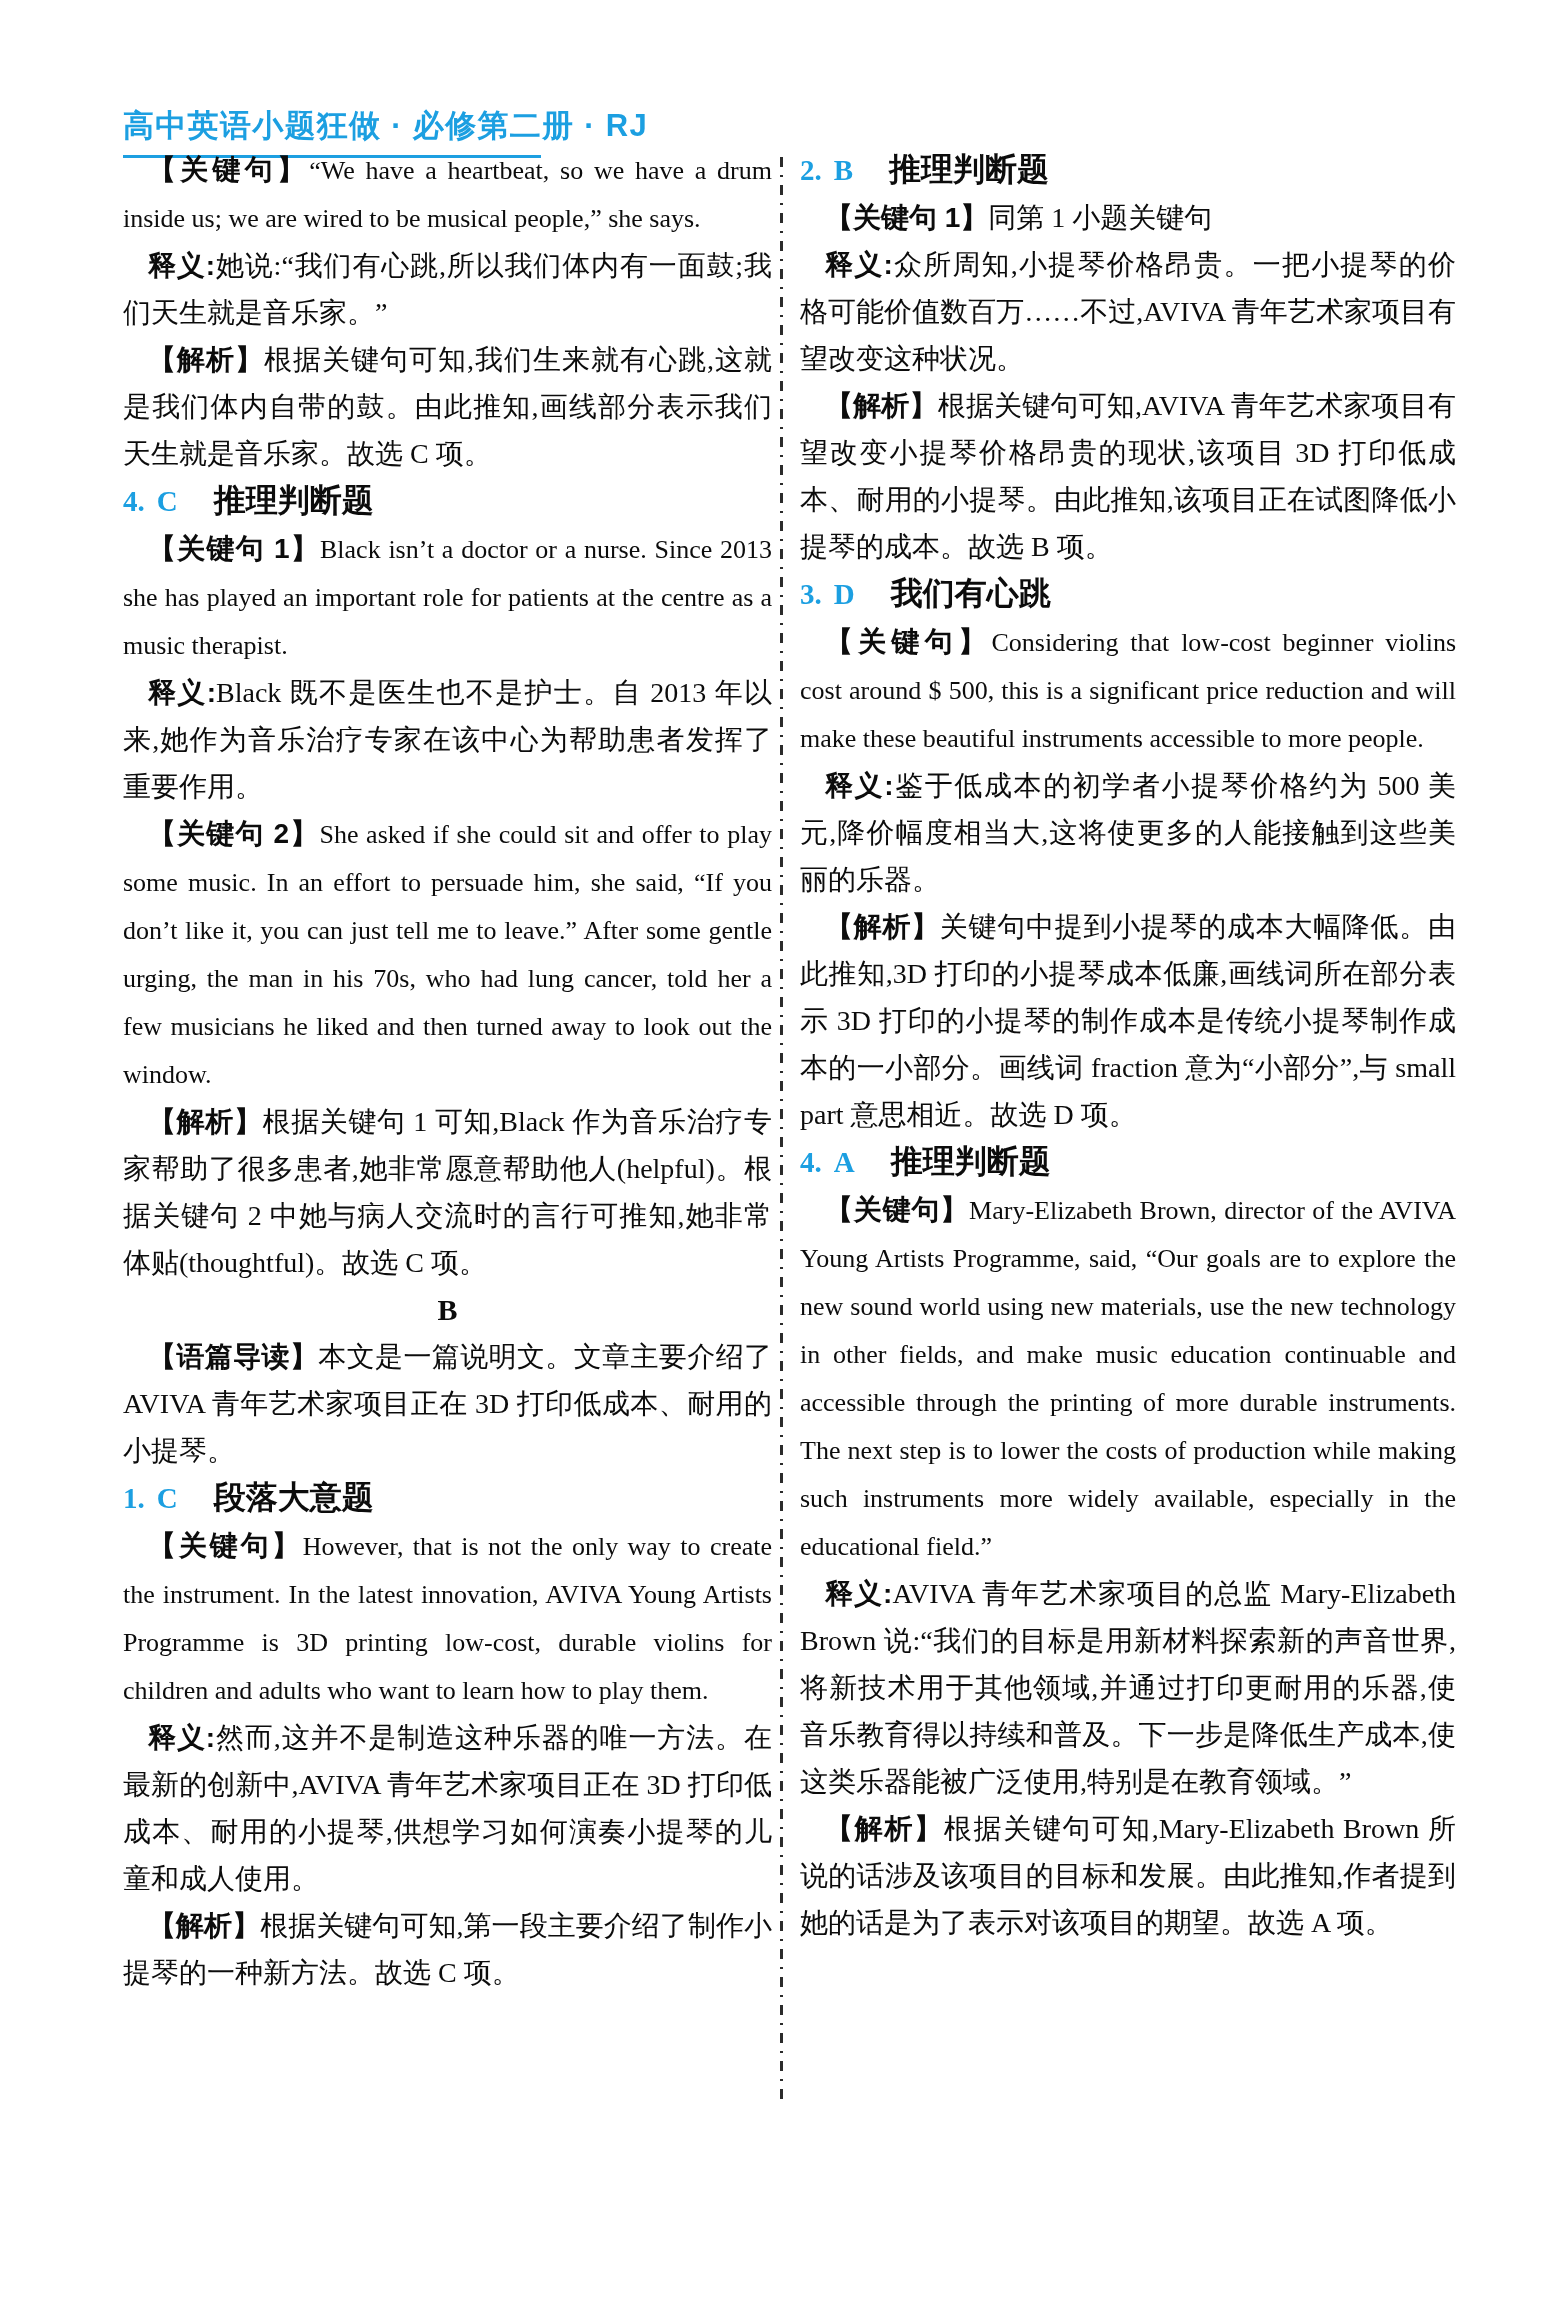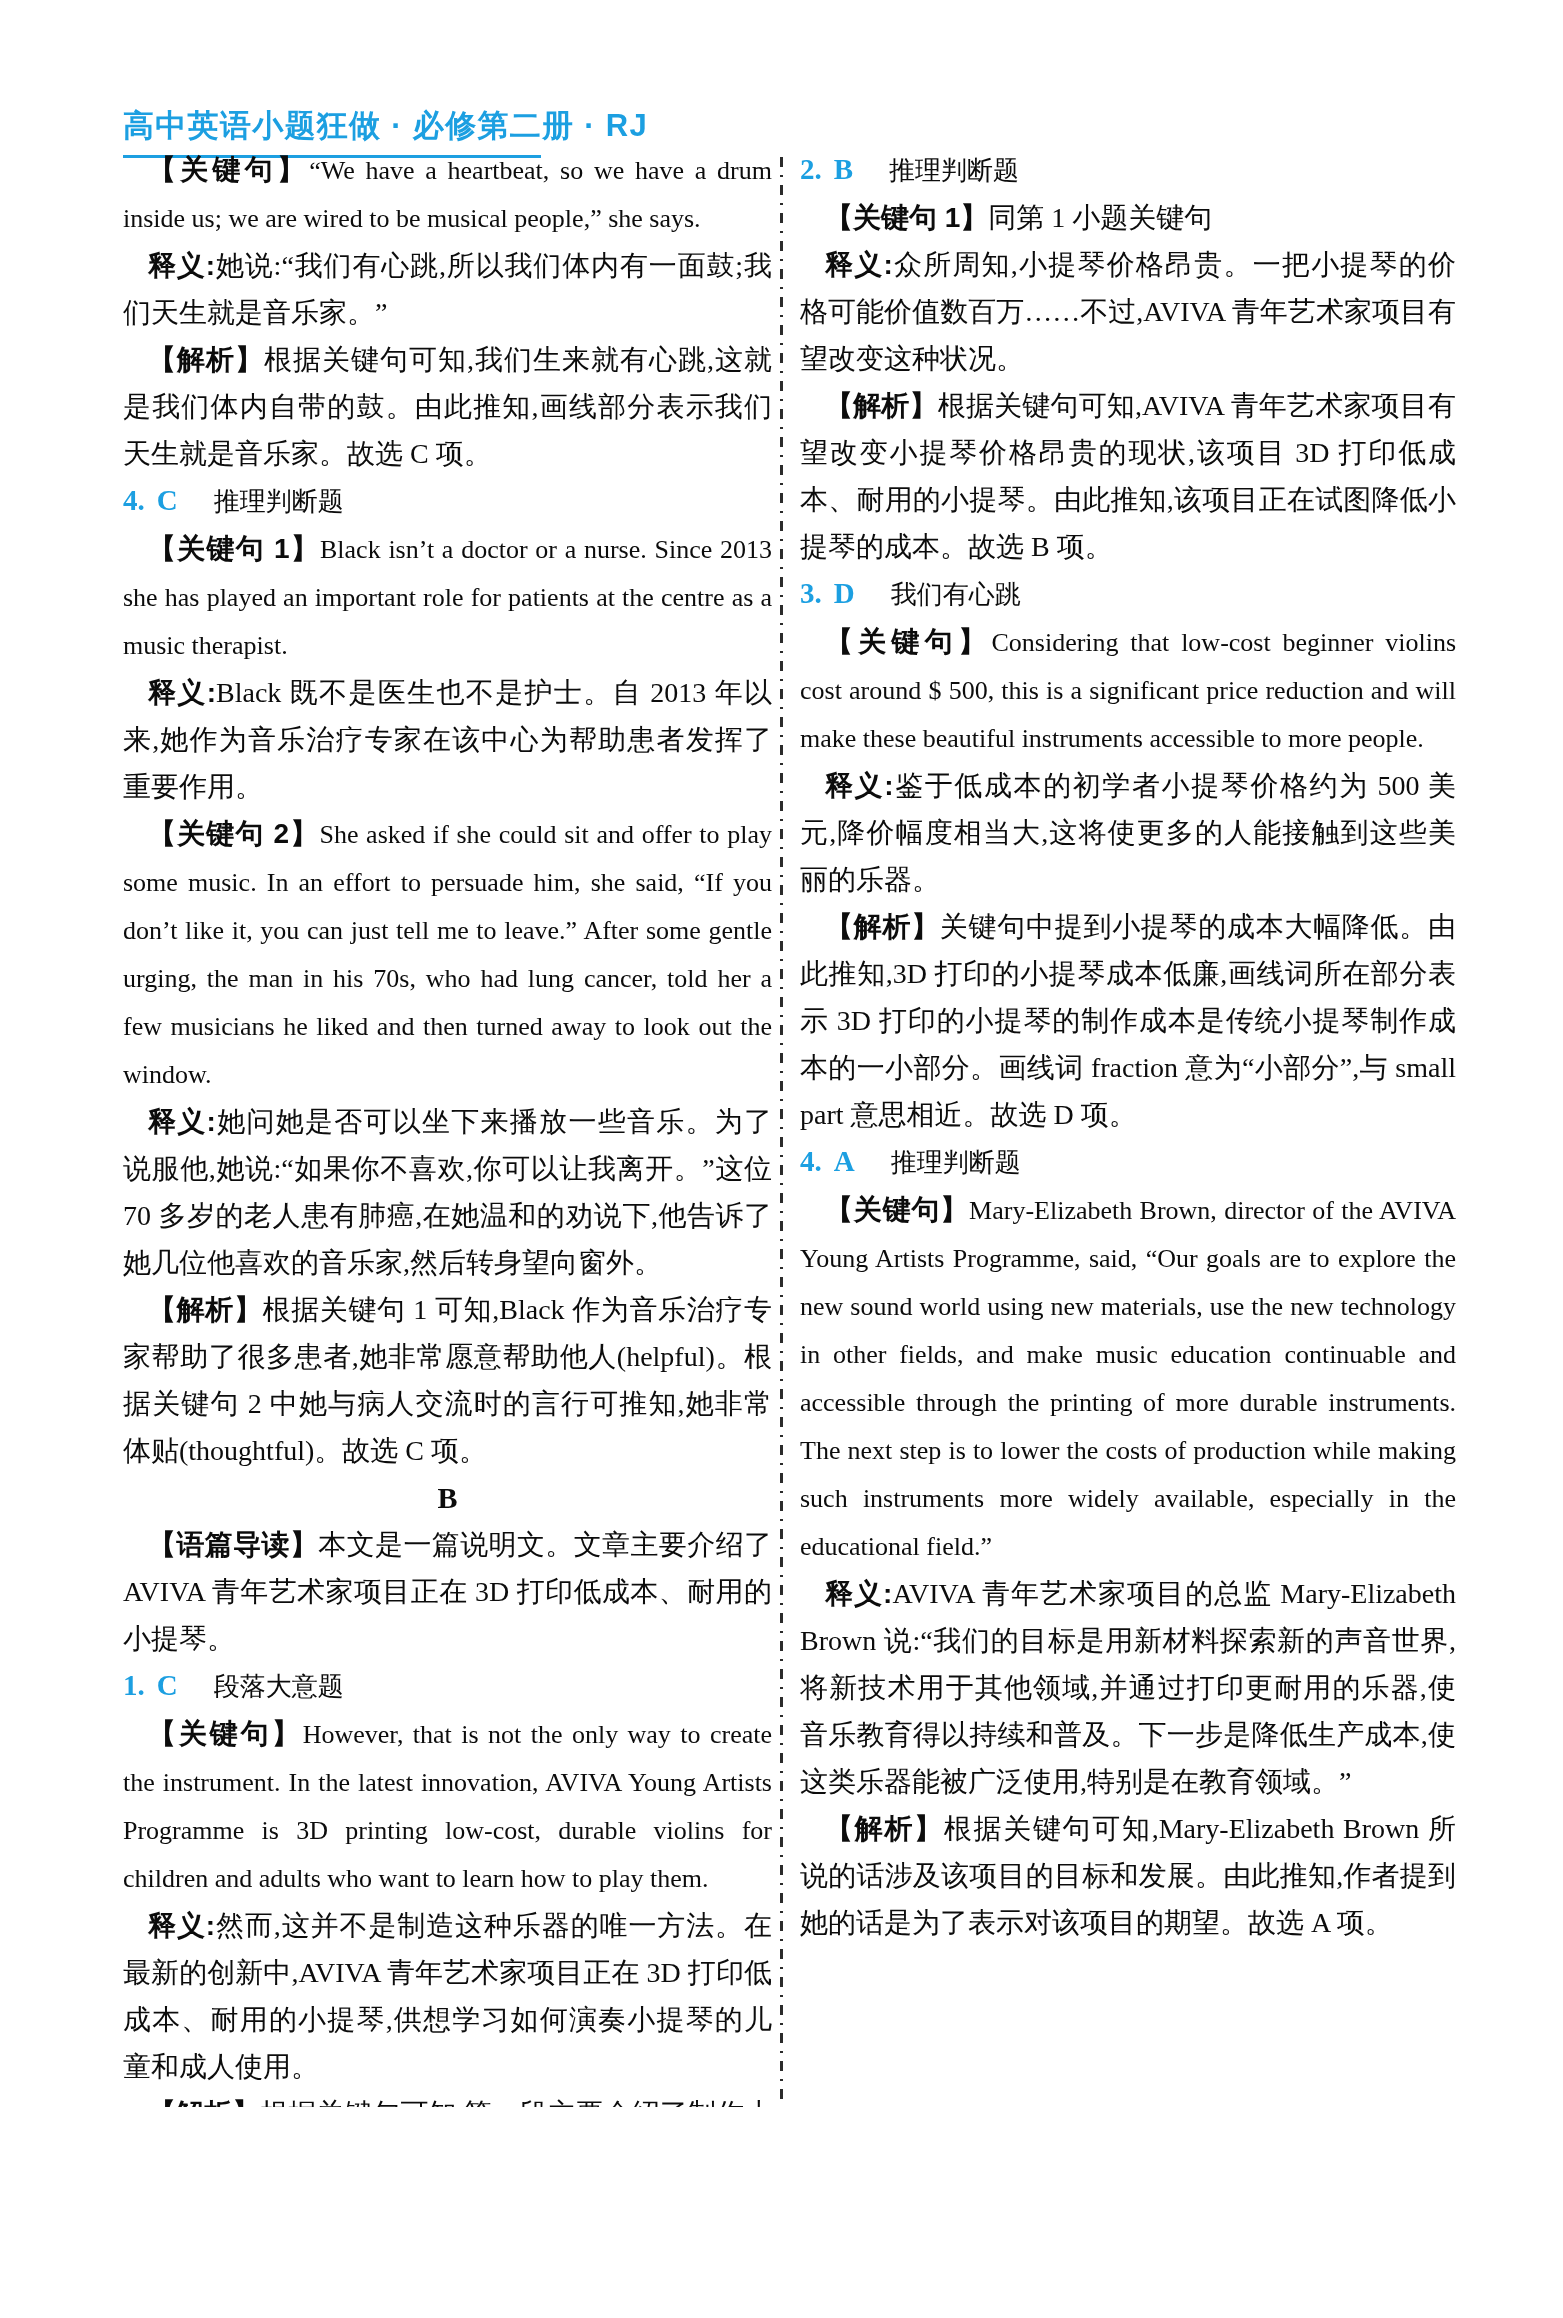--- a/index.html
+++ b/index.html
@@ -47,21 +47,21 @@
   .p-label{
     font-family:"Liberation Sans","DejaVu Sans",sans-serif;
     font-weight:bold;
     margin-left:25px;
   }
   .q-line{white-space:nowrap;}
   .q-num,.q-ans{
     color:var(--accent);font-weight:bold;font-size:29px;
   }
   .q-ans{margin-left:12px;}
-  .q-type{margin-left:36px;font-size:26px;}
+  .q-type{margin-left:36px;font-size:32px;font-weight:bold;}
   .section-head{
     text-align:center;font-weight:bold;font-size:30px;
     font-family:"Liberation Serif","DejaVu Serif",serif;
   }
 
   
   .footer{
     position:absolute;left:0;top:2205px;width:1564px;height:30px;
     display:flex;align-items:center;justify-content:center;
   }
@@ -83,21 +83,20 @@
   <div class="title-underline"></div>
 
   <div class="col col-left" id="col-left">
       <div class="para en"><span class="p-label">【关键句】</span><span class="p-text">“We have a heartbeat, so we have a drum inside us; we are wired to be musical people,” she says.</span></div>
       <div class="para"><span class="p-label">释义:</span><span class="p-text">她说:“我们有心跳,所以我们体内有一面鼓;我们天生就是音乐家。”</span></div>
       <div class="para"><span class="p-label">【解析】</span><span class="p-text">根据关键句可知,我们生来就有心跳,这就是我们体内自带的鼓。由此推知,画线部分表示我们天生就是音乐家。故选 C 项。</span></div>
       <div class="q-line"><span class="q-num">4.</span><span class="q-ans">C</span><span class="q-type">推理判断题</span></div>
       <div class="para en"><span class="p-label">【关键句 1】</span><span class="p-text">Black isn’t a doctor or a nurse. Since 2013 she has played an important role for patients at the centre as a music therapist.</span></div>
       <div class="para"><span class="p-label">释义:</span><span class="p-text">Black 既不是医生也不是护士。自 2013 年以来,她作为音乐治疗专家在该中心为帮助患者发挥了重要作用。</span></div>
       <div class="para en"><span class="p-label">【关键句 2】</span><span class="p-text">She asked if she could sit and offer to play some music. In an effort to persuade him, she said, “If you don’t like it, you can just tell me to leave.” After some gentle urging, the man in his 70s, who had lung cancer, told her a few musicians he liked and then turned away to look out the window.</span></div>
-      <div class="para"><span class="p-label">释义:</span><span class="p-text">她问她是否可以坐下来播放一些音乐。为了说服他,她说:“如果你不喜欢,你可以让我离开。”这位 70 多岁的老人患有肺癌,在她温和的劝说下,他告诉了她几位他喜欢的音乐家,然后转身望向窗外。</span></div>
       <div class="para"><span class="p-label">【解析】</span><span class="p-text">根据关键句 1 可知,Black 作为音乐治疗专家帮助了很多患者,她非常愿意帮助他人(helpful)。根据关键句 2 中她与病人交流时的言行可推知,她非常体贴(thoughtful)。故选 C 项。</span></div>
       <div class="section-head">B</div>
       <div class="para"><span class="p-label">【语篇导读】</span><span class="p-text">本文是一篇说明文。文章主要介绍了 AVIVA 青年艺术家项目正在 3D 打印低成本、耐用的小提琴。</span></div>
       <div class="q-line"><span class="q-num">1.</span><span class="q-ans">C</span><span class="q-type">段落大意题</span></div>
       <div class="para en"><span class="p-label">【关键句】</span><span class="p-text">However, that is not the only way to create the instrument. In the latest innovation, AVIVA Young Artists Programme is 3D printing low-cost, durable violins for children and adults who want to learn how to play them.</span></div>
       <div class="para"><span class="p-label">释义:</span><span class="p-text">然而,这并不是制造这种乐器的唯一方法。在最新的创新中,AVIVA 青年艺术家项目正在 3D 打印低成本、耐用的小提琴,供想学习如何演奏小提琴的儿童和成人使用。</span></div>
       <div class="para"><span class="p-label">【解析】</span><span class="p-text">根据关键句可知,第一段主要介绍了制作小提琴的一种新方法。故选 C 项。</span></div>
     </div>
 
   <div class="divider"></div>

